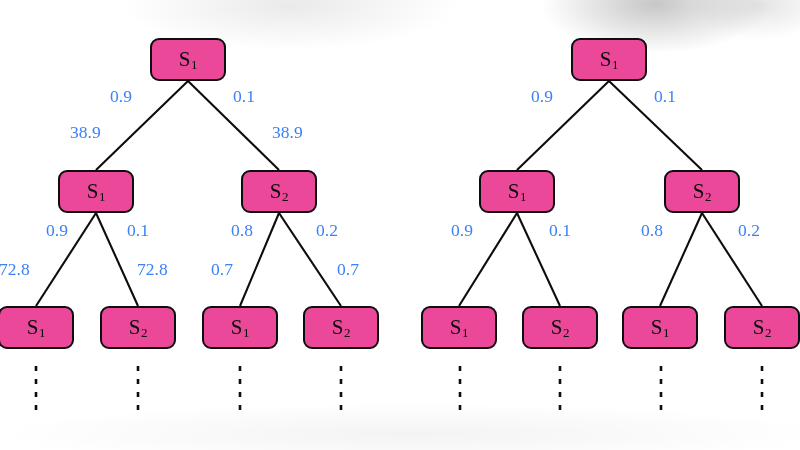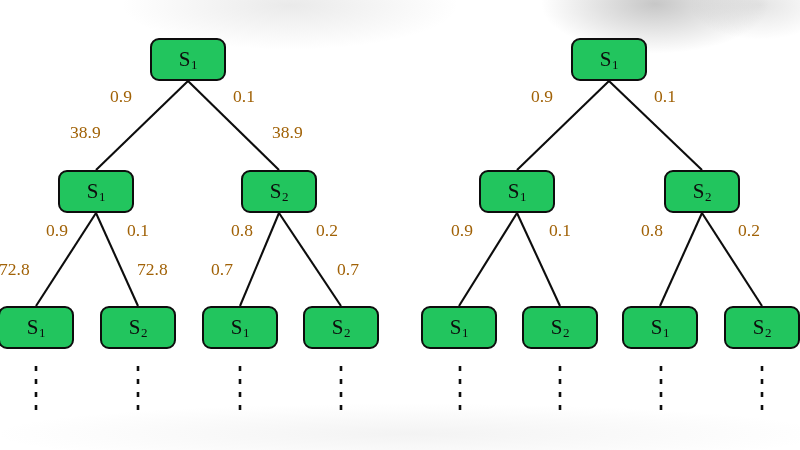--- a/index.html
+++ b/index.html
@@ -27,41 +27,41 @@
   svg.edges{position:absolute;left:0;top:0;width:800px;height:450px;}
   svg.edges line{stroke:#0d0d0d;}
   .solid-edge{stroke-width:2.1;}
   .dash-edge{stroke-width:2.6;stroke-dasharray:5 8;}
 
   .node{
     position:absolute;
     box-sizing:border-box;
     border:2.3px solid #0d0d0d;
     border-radius:9px;
-    background:#22c55e;
+    background:#ec4899;
     display:flex;align-items:center;justify-content:center;
     color:#0d0d0d;
   }
   .node .lbl{
     font-size:21px;
     line-height:1;
     letter-spacing:.2px;
     white-space:nowrap;
   }
   .node .lbl sub{
     font-size:13px;
     vertical-align:baseline;
     position:relative;
     top:3px;
     left:0.5px;
   }
 
   .edge-label{
     position:absolute;
-    color:#a16207;
+    color:#3b82f6;
     font-size:17.5px;
     line-height:1;
     white-space:nowrap;
   }
 </style>
 </head>
 <body>
 
 <div id="stage">
 

